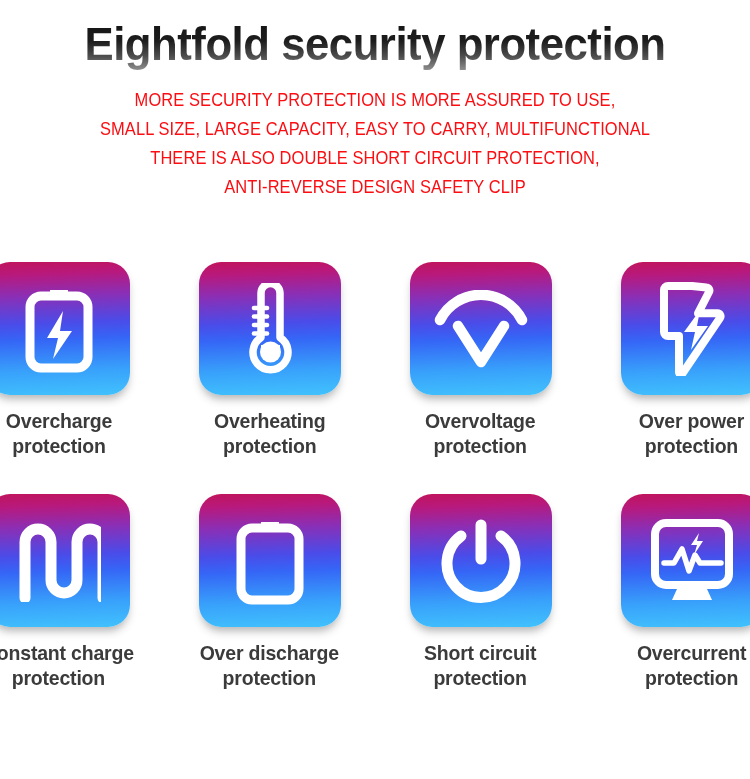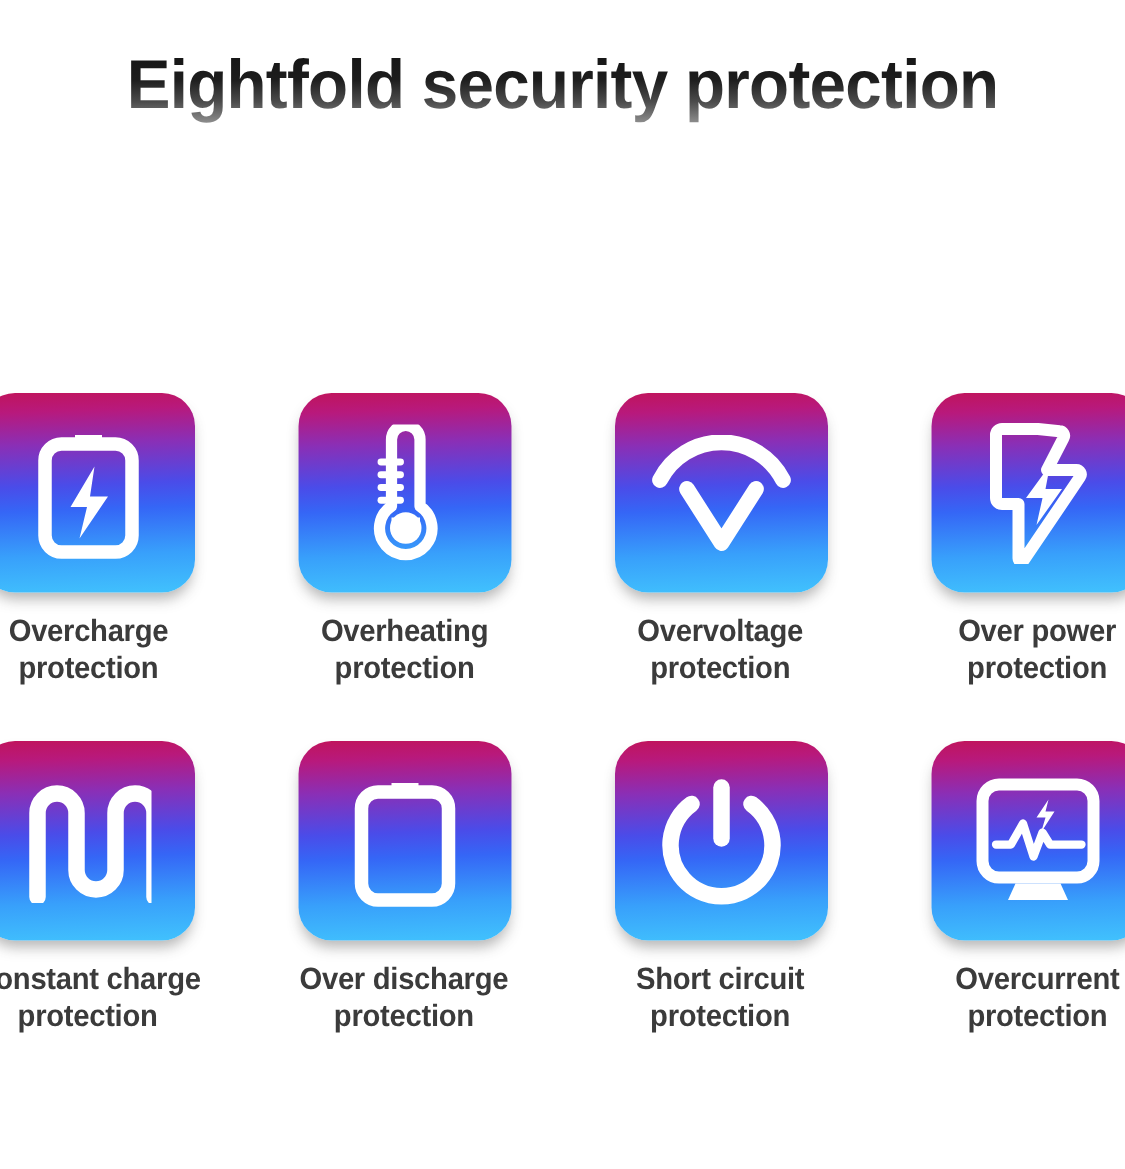--- a/index.html
+++ b/index.html
@@ -18,21 +18,21 @@
   .page {
     position: relative;
     width: 750px;
     height: 779px;
     background: #ffffff;
   }
 
   
   .header {
     text-align: center;
-    padding-top: 32px;
+    padding-top: 20px;
   }
 
   .main-title {
     font-size: 46px;
     font-weight: 700;
     line-height: 1.08;
     letter-spacing: -0.5px;
     margin: 0;
     color: #1c1c1c;
     background: linear-gradient(180deg, #141414 0%, #1d1d1d 42%, #4c4c4c 72%, #8e8e8e 100%);
@@ -118,20 +118,26 @@
   .grid .cell.row2 .label { margin-top: 13px; }
 </style>
 </head>
 <body>
 
 <div class="page">
 
   <div class="header">
     <h1 class="main-title">Eightfold security protection</h1>
 
+    <div class="subtitle-block">
+      <div class="sub-line">MORE SECURITY PROTECTION IS MORE ASSURED TO USE,</div>
+      <div class="sub-line">SMALL SIZE, LARGE CAPACITY, EASY TO CARRY, MULTIFUNCTIONAL</div>
+      <div class="sub-line">THERE IS ALSO DOUBLE SHORT CIRCUIT PROTECTION,</div>
+      <div class="sub-line">ANTI-REVERSE DESIGN SAFETY CLIP</div>
+    </div>
   </div>
 
   <div class="grid">
 
     <div class="cell">
       <div class="tile">
         <span>
           <svg width="78" height="88" viewBox="0 0 78 88" fill="none">
             <path d="M30 5 h18 v7 h-18 z" fill="#fff"></path>
             <rect x="10" y="11" width="58" height="72" rx="11" ry="11" fill="none" stroke="#fff" stroke-width="9"></rect>

